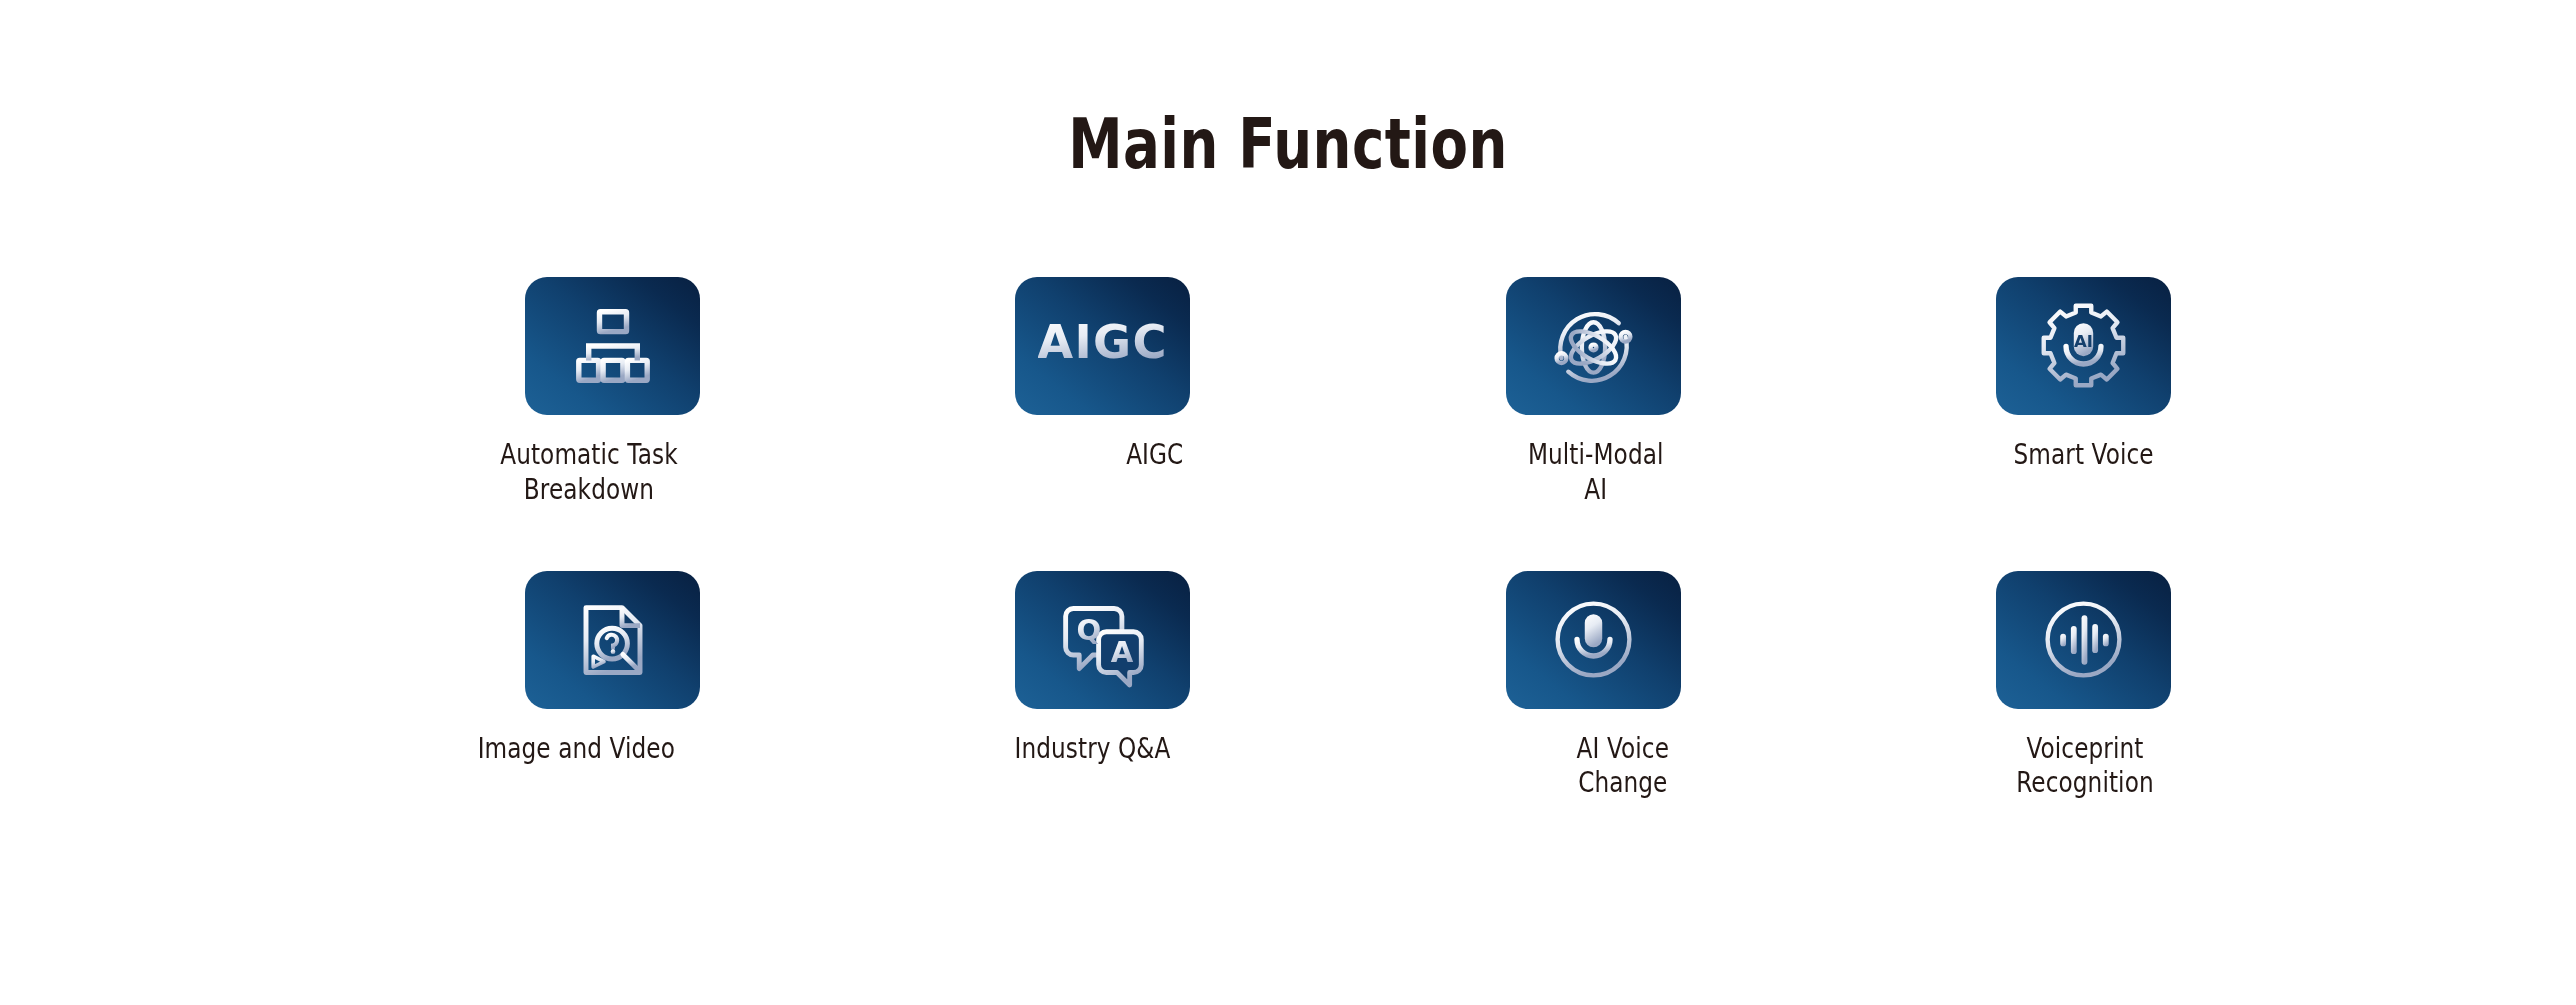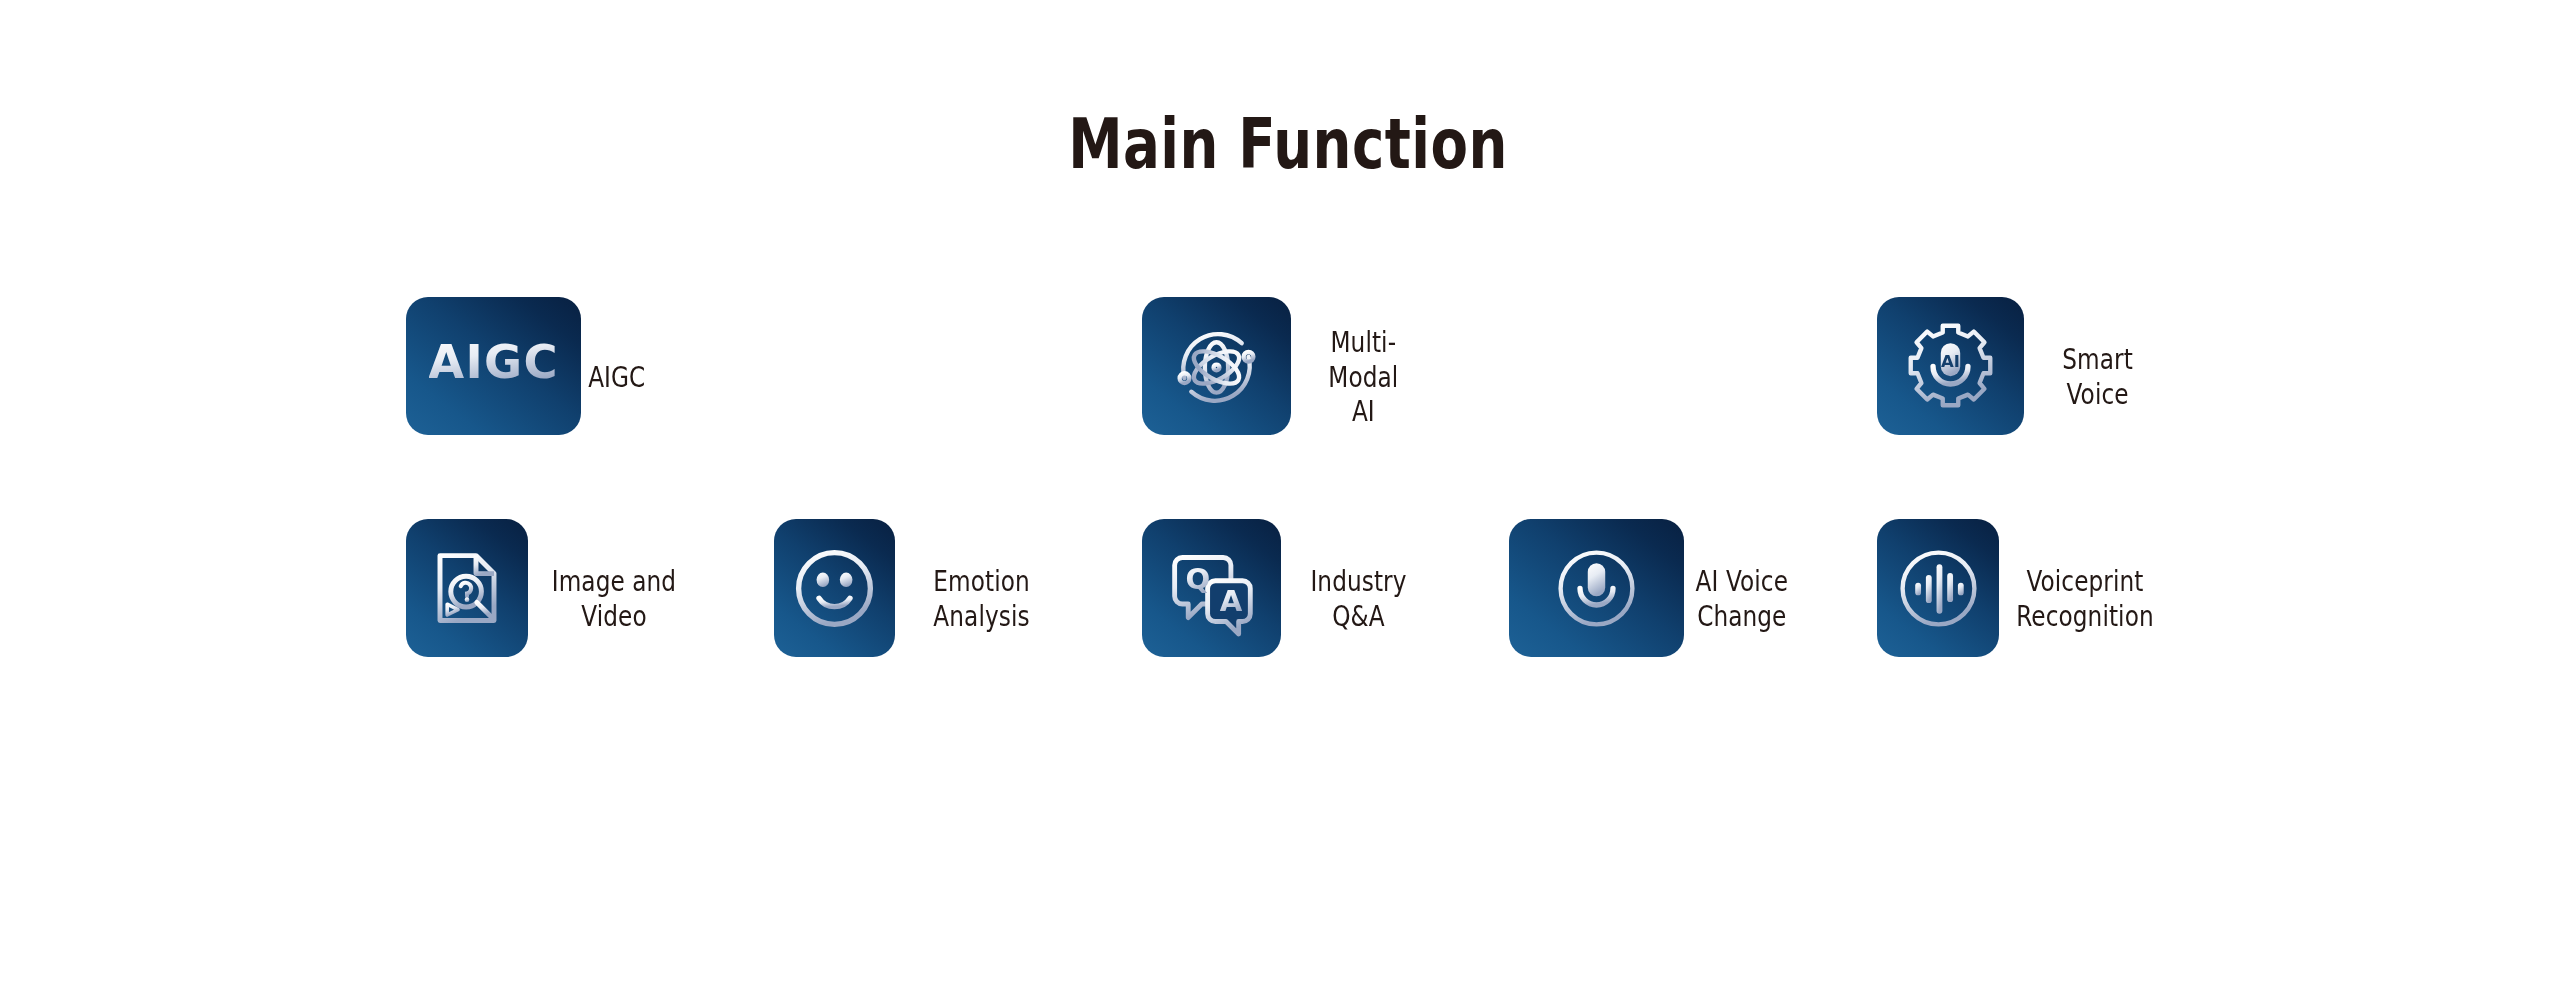--- a/index.html
+++ b/index.html
@@ -48,23 +48,22 @@
   .row {
     display: flex;
     justify-content: space-between;
     align-items: flex-start;
   }
   .row-2 { margin-top: 64px; }
 
   .cell {
     width: 294px;
     display: flex;
-    flex-direction: row;
-    align-items: center;
-    margin-top: 20px;
+    flex-direction: column;
+    align-items: flex-end;
   }
 
   
   .tile {
     width: 175px;
     height: 138px;
     border-radius: 22px;
     background: linear-gradient(38deg, #1d6196 0%, #17578b 22%, #10406e 55%, #0a2a50 82%, #082041 100%);
     display: flex;
     align-items: center;
@@ -121,20 +120,36 @@
         <stop offset="100%" stop-color="#97a6c2"></stop>
       </linearGradient>
     </defs>
   </svg>
 
   <div class="grid">
 
     <div class="row row-1">
 
 
+      <div class="cell">
+        <div class="tile">
+          <svg width="90" height="90" viewBox="0 0 100 100">
+            <g fill="none" stroke="url(#silverGrad)" stroke-width="6">
+              <rect x="35" y="12" width="30" height="22" rx="1"></rect>
+              <rect x="12" y="66" width="22" height="22" rx="1"></rect>
+              <rect x="39" y="66" width="22" height="22" rx="1"></rect>
+              <rect x="66" y="66" width="22" height="22" rx="1"></rect>
+              <path d="M50 34 L50 50"></path>
+              <path d="M23 66 L23 50 L77 50 L77 66"></path>
+              <path d="M50 50 L50 66"></path>
+            </g>
+          </svg>
+        </div>
+        <div class="label">Automatic Task<br>Breakdown</div>
+      </div>
 
 
       <div class="cell">
         <div class="tile">
           <svg width="129" height="58" viewBox="0 0 200 90">
             <text class="aigc-text" x="100" y="64" text-anchor="middle">AIGC</text>
           </svg>
         </div>
         <div class="label">AIGC</div>
       </div>
@@ -184,31 +199,20 @@
             <circle cx="49" cy="54" r="17" fill="none" stroke="url(#silverGrad)" stroke-width="5.5"></circle>
             <path d="M61 66 L76 81" stroke="url(#silverGrad)" stroke-width="5.5" stroke-linecap="round"></path>
             <path d="M43 48 a6 6 0 1 1 7 8 v3" fill="none" stroke="url(#silverGrad)" stroke-width="4.5" stroke-linecap="round"></path>
             <circle cx="50" cy="63" r="2.6" fill="url(#silverGrad)"></circle>
             <polygon points="28,68 40,74 28,80" fill="none" stroke="url(#silverGrad)" stroke-width="4" stroke-linejoin="round"></polygon>
           </svg>
         </div>
         <div class="label">Image and Video</div>
       </div>
 
-      <div class="cell">
-        <div class="tile">
-          <svg width="97" height="97" viewBox="0 0 100 100">
-            <circle cx="50" cy="50" r="37" fill="none" stroke="url(#silverGrad)" stroke-width="5.5"></circle>
-            <ellipse cx="38" cy="41" rx="6.5" ry="7.5" fill="url(#silverGrad)"></ellipse>
-            <ellipse cx="62" cy="41" rx="6.5" ry="7.5" fill="url(#silverGrad)"></ellipse>
-            <path d="M34 60 A19 19 0 0 0 66 60" fill="none" stroke="url(#silverGrad)" stroke-width="5.5" stroke-linecap="round"></path>
-          </svg>
-        </div>
-        <div class="label">Emotion Analysis</div>
-      </div>
 
       <div class="cell">
         <div class="tile">
           <svg width="97" height="97" viewBox="0 0 100 100">
             <path d="M20 18 h42 a8 8 0 0 1 8 8 v32 a8 8 0 0 1 -8 8 h-22 l-14 14 v-14 h-6 a8 8 0 0 1 -8 -8 v-32 a8 8 0 0 1 8 -8 z" fill="none" stroke="url(#silverGrad)" stroke-width="5" stroke-linejoin="round"></path>
             <path d="M54 42 h28 a8 8 0 0 1 8 8 v26 a8 8 0 0 1 -8 8 h-4 v13 l-13 -13 h-11 a8 8 0 0 1 -8 -8 v-26 a8 8 0 0 1 8 -8 z" fill="#123e6d" stroke="url(#silverGrad)" stroke-width="5" stroke-linejoin="round"></path>
             <text class="glyph-text" x="36" y="51" text-anchor="middle" font-size="30" fill="url(#silverGrad)">Q</text>
             <text class="glyph-text" x="70" y="73" text-anchor="middle" font-size="30" fill="url(#silverGrad)">A</text>
           </svg>
         </div>

